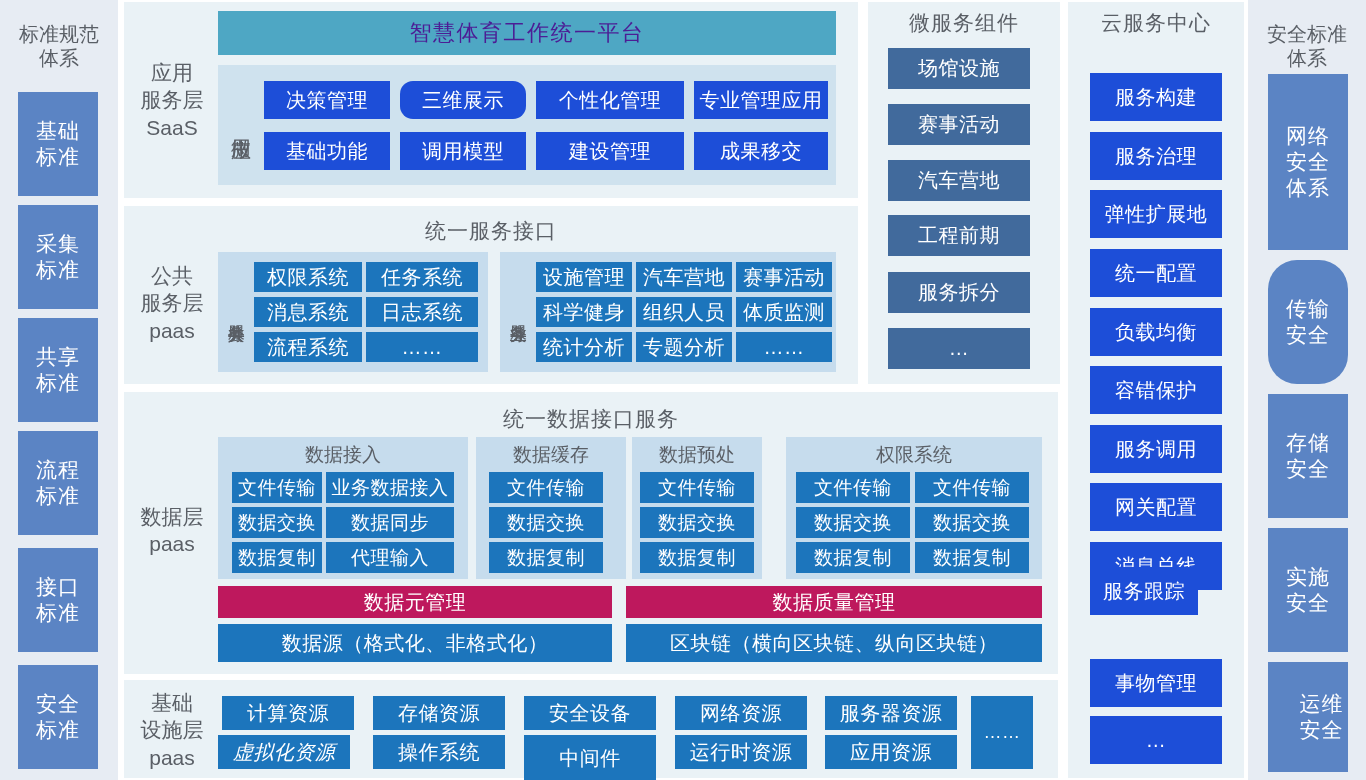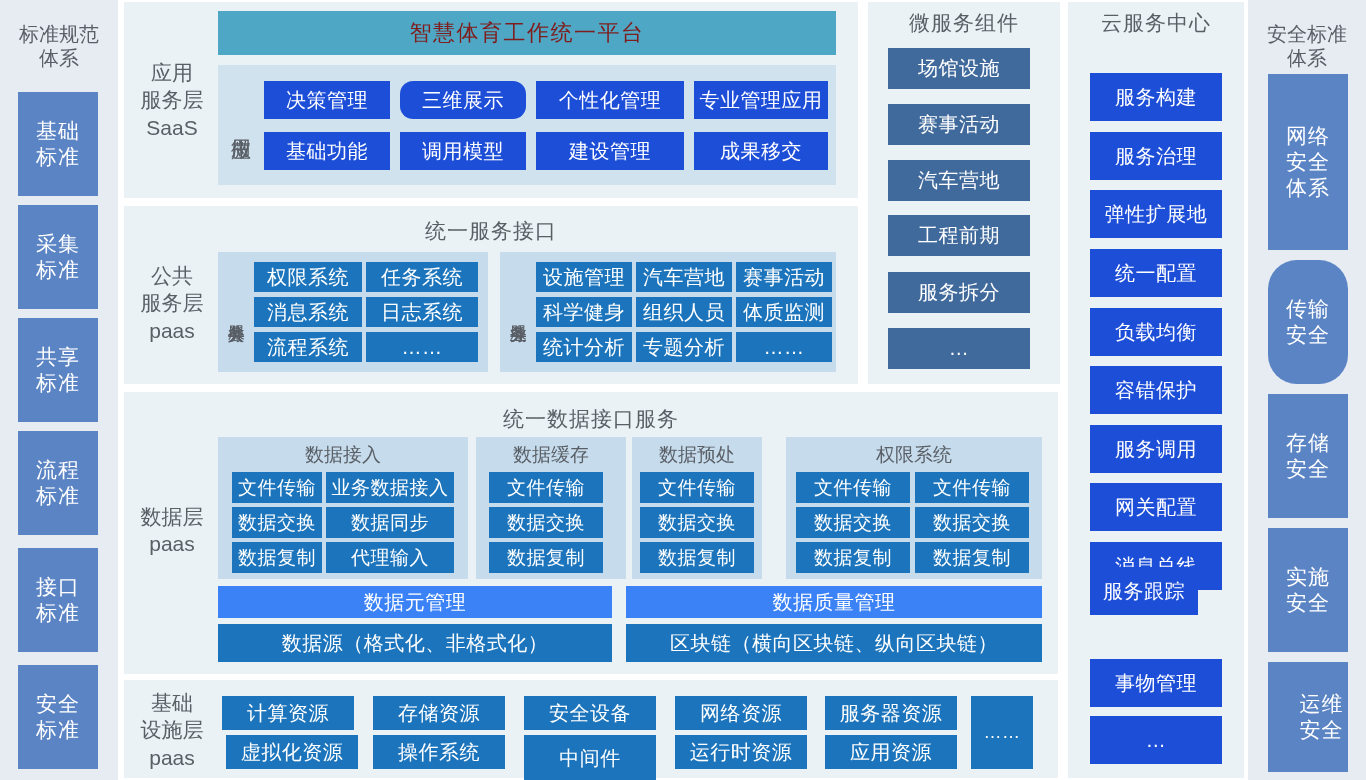--- a/index.html
+++ b/index.html
@@ -54,21 +54,21 @@
     display: flex; align-items: center; justify-content: center;
     color: #ffffff;
     text-align: center;
     font-size: 20px;
     letter-spacing: 0.5px;
     white-space: nowrap;
   }
   .chip.teal   { background: #1d4ed8; }
   .chip.blue   { background: #1c75bc; }
   .chip.slate  { background: #416a9c; }
-  .chip.dkslate{ background: #3b82f6; }
+  .chip.dkslate{ background: #be185d; }
 
   
   .layer-label {
     position: absolute;
     color: #5a5f66;
     font-size: 21px;
     line-height: 1.3;
     text-align: center;
     white-space: pre-line;
     display: flex; align-items: center; justify-content: center;
@@ -93,21 +93,21 @@
     position: absolute;
     width: 100%;
     text-align: center;
     color: #5a5f66;
     font-size: 19px;
   }
 
   .banner {
     position: absolute;
     display: flex; align-items: center; justify-content: center;
-    color: #7f1d1d;
+    color: #4c1d95;
     font-size: 22px;
     letter-spacing: 1.5px;
   }
 </style>
 </head>
 <body>
 
 <div id="root">
 
   <div class="std-col" style="position:absolute;left:0;top:0;width:118px;height:780px;">
@@ -232,21 +232,21 @@
   <div class="layer-label" style="left:128px;top:687px;width:88px;height:86px;">基础
 设施层
 paas</div>
 
   <div class="chip blue" style="left:222px;top:696px;width:132px;height:34px;">计算资源</div>
   <div class="chip blue" style="left:373px;top:696px;width:132px;height:34px;">存储资源</div>
   <div class="chip blue" style="left:524px;top:696px;width:132px;height:34px;">安全设备</div>
   <div class="chip blue" style="left:675px;top:696px;width:132px;height:34px;">网络资源</div>
   <div class="chip blue" style="left:825px;top:696px;width:132px;height:34px;">服务器资源</div>
 
-  <div class="chip blue" style="left:226px;top:735px;width:132px;height:34px;">虚拟化资源</div>
+  <div class="chip blue" style="left:218px;top:735px;width:132px;height:34px;font-style:italic;">虚拟化资源</div>
   <div class="chip blue" style="left:373px;top:735px;width:132px;height:34px;">操作系统</div>
   <div class="chip blue" style="left:524px;top:735px;width:132px;height:46px;">中间件</div>
   <div class="chip blue" style="left:675px;top:735px;width:132px;height:34px;">运行时资源</div>
   <div class="chip blue" style="left:825px;top:735px;width:132px;height:34px;">应用资源</div>
   <div class="chip blue" style="left:971px;top:696px;width:62px;height:73px;font-size:18px;">……</div>
 
   <div class="panel" style="left:868px;top:2px;width:192px;height:382px;"></div>
   <div class="panel-title" style="position:absolute;left:868px;top:10px;width:192px;">微服务组件</div>
   <div class="chip slate" style="left:888px;top:48px;width:142px;height:41px;">场馆设施</div>
   <div class="chip slate" style="left:888px;top:104px;width:142px;height:41px;">赛事活动</div>

